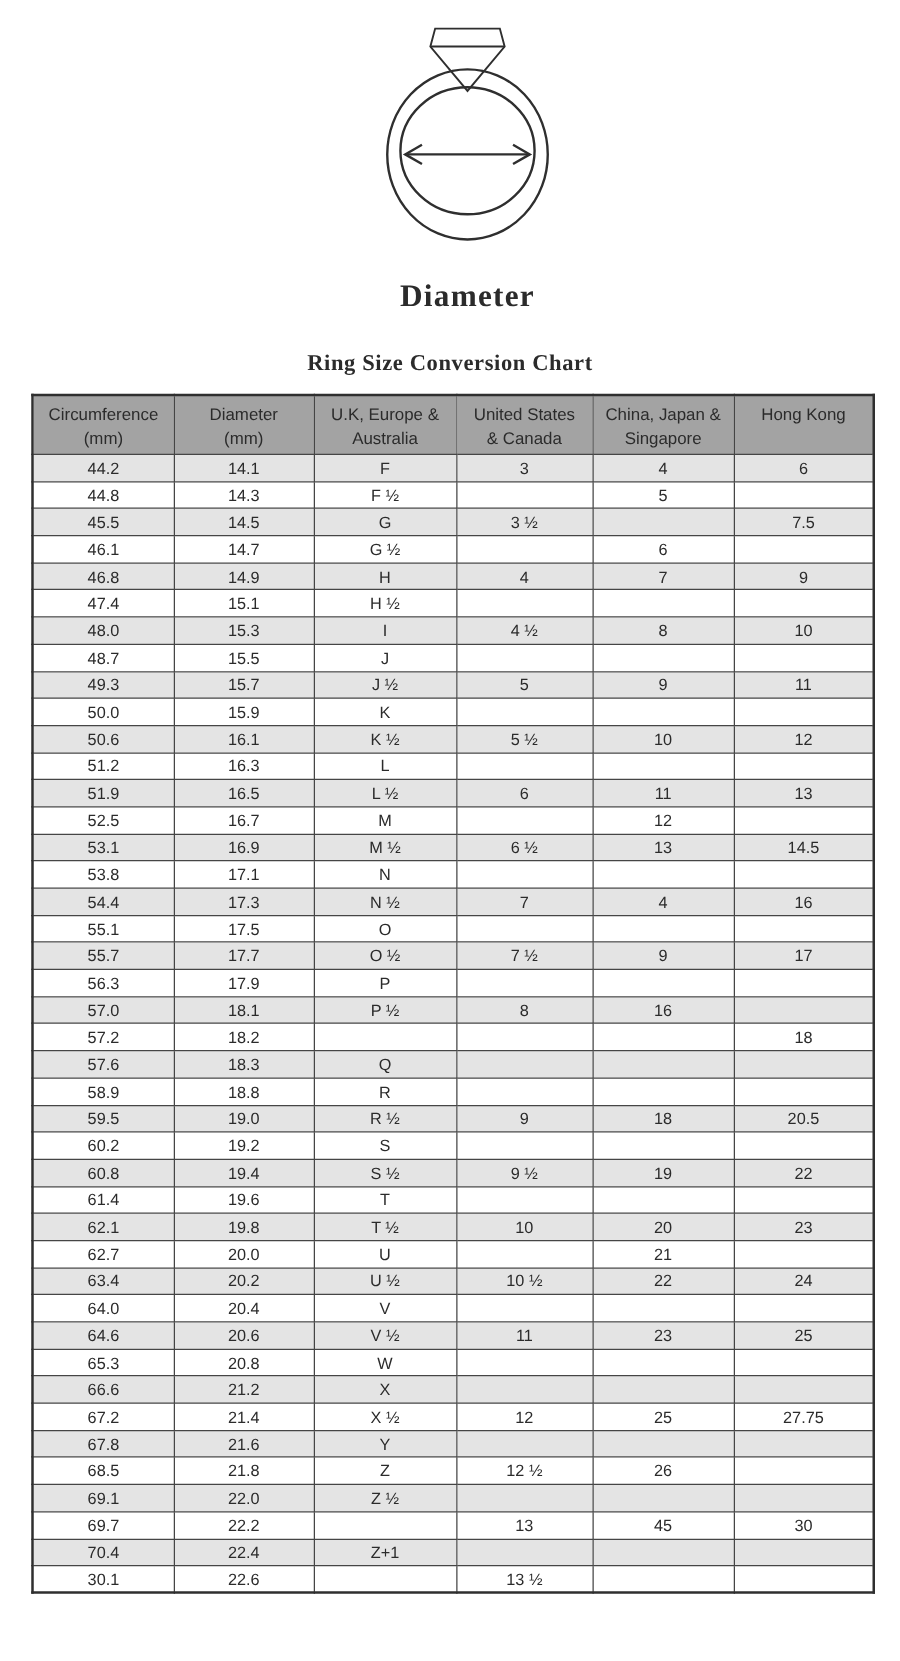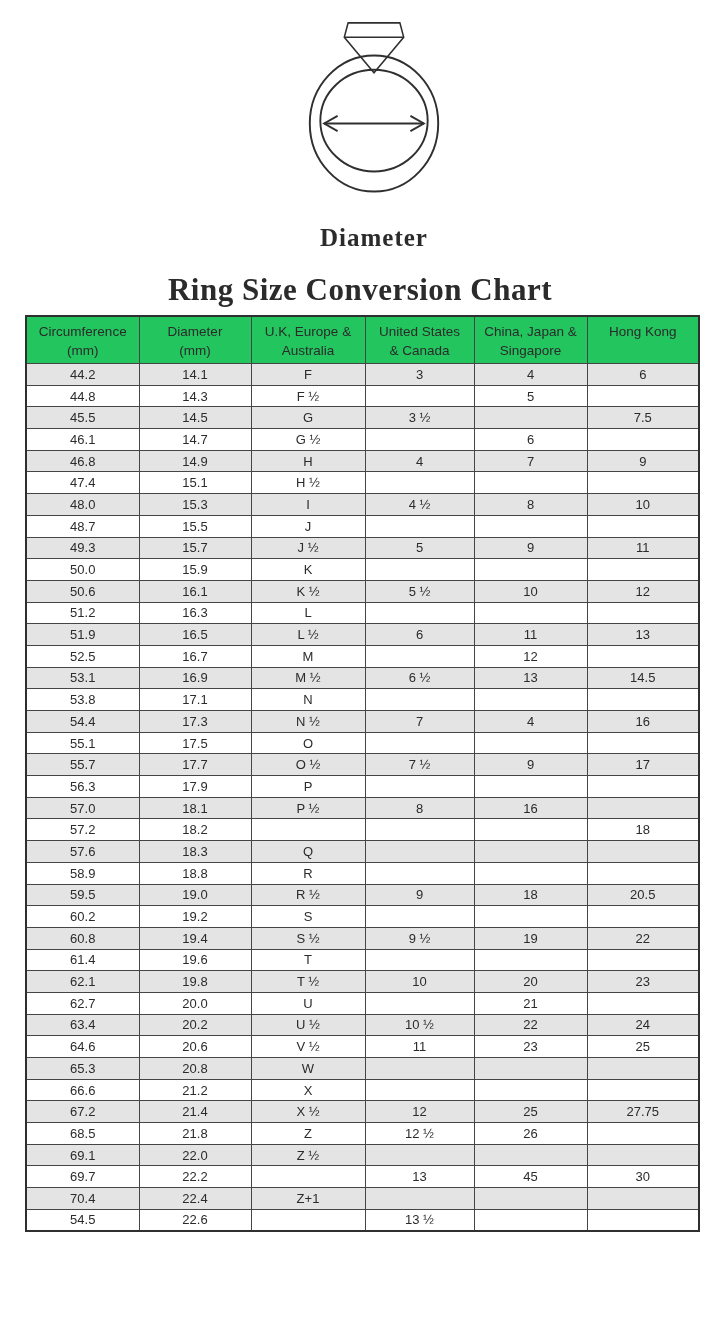--- a/index.html
+++ b/index.html
@@ -30,21 +30,21 @@
     font-weight:bold;
     font-size:25px;
     letter-spacing:1px;
     line-height:32px;
   }
   .chart-title{
     margin:21px 0 0 0;
     text-align:center;
     font-family:"Liberation Serif",serif;
     font-weight:bold;
-    font-size:31px;
+    font-size:18px;
     letter-spacing:0.5px;
     line-height:30px;
   }
   table.ring-size-table{
     margin:10px 0 0 25px;
     width:673px;
     table-layout:fixed;
     border-collapse:collapse;
     border:2px solid var(--outer);
   }
@@ -54,21 +54,21 @@
     overflow:hidden;
     white-space:nowrap;
   }
   .ring-size-table th{
     font-weight:normal;
     font-size:13.5px;
     line-height:19px;
     vertical-align:top;
     padding:5px 2px 3px 2px;
     height:46px;
-    background:#22c55e;
+    background:#a3a3a3;
   }
   .ring-size-table td{
     font-size:13px;
     height:21.7px;
     padding:0 2px;
   }
   .ring-size-table tbody tr:nth-child(odd) td{background:var(--shade);}
   .ring-size-table tbody tr:nth-child(even) td{background:#ffffff;}
 </style>
 </head>
@@ -379,20 +379,28 @@
         </tr>
         <tr>
           <td>63.4</td>
           <td>20.2</td>
           <td>U ½</td>
           <td>10 ½</td>
           <td>22</td>
           <td>24</td>
         </tr>
         <tr>
+          <td>64.0</td>
+          <td>20.4</td>
+          <td>V</td>
+          <td></td>
+          <td></td>
+          <td></td>
+        </tr>
+        <tr>
           <td>64.6</td>
           <td>20.6</td>
           <td>V ½</td>
           <td>11</td>
           <td>23</td>
           <td>25</td>
         </tr>
         <tr>
           <td>65.3</td>
           <td>20.8</td>
@@ -411,20 +419,28 @@
         </tr>
         <tr>
           <td>67.2</td>
           <td>21.4</td>
           <td>X ½</td>
           <td>12</td>
           <td>25</td>
           <td>27.75</td>
         </tr>
         <tr>
+          <td>67.8</td>
+          <td>21.6</td>
+          <td>Y</td>
+          <td></td>
+          <td></td>
+          <td></td>
+        </tr>
+        <tr>
           <td>68.5</td>
           <td>21.8</td>
           <td>Z</td>
           <td>12 ½</td>
           <td>26</td>
           <td></td>
         </tr>
         <tr>
           <td>69.1</td>
           <td>22.0</td>
@@ -443,21 +459,21 @@
         </tr>
         <tr>
           <td>70.4</td>
           <td>22.4</td>
           <td>Z+1</td>
           <td></td>
           <td></td>
           <td></td>
         </tr>
         <tr>
-          <td>54.5</td>
+          <td>30.1</td>
           <td>22.6</td>
           <td></td>
           <td>13 ½</td>
           <td></td>
           <td></td>
         </tr>
       </tbody>
   </table>
 
 </div>

